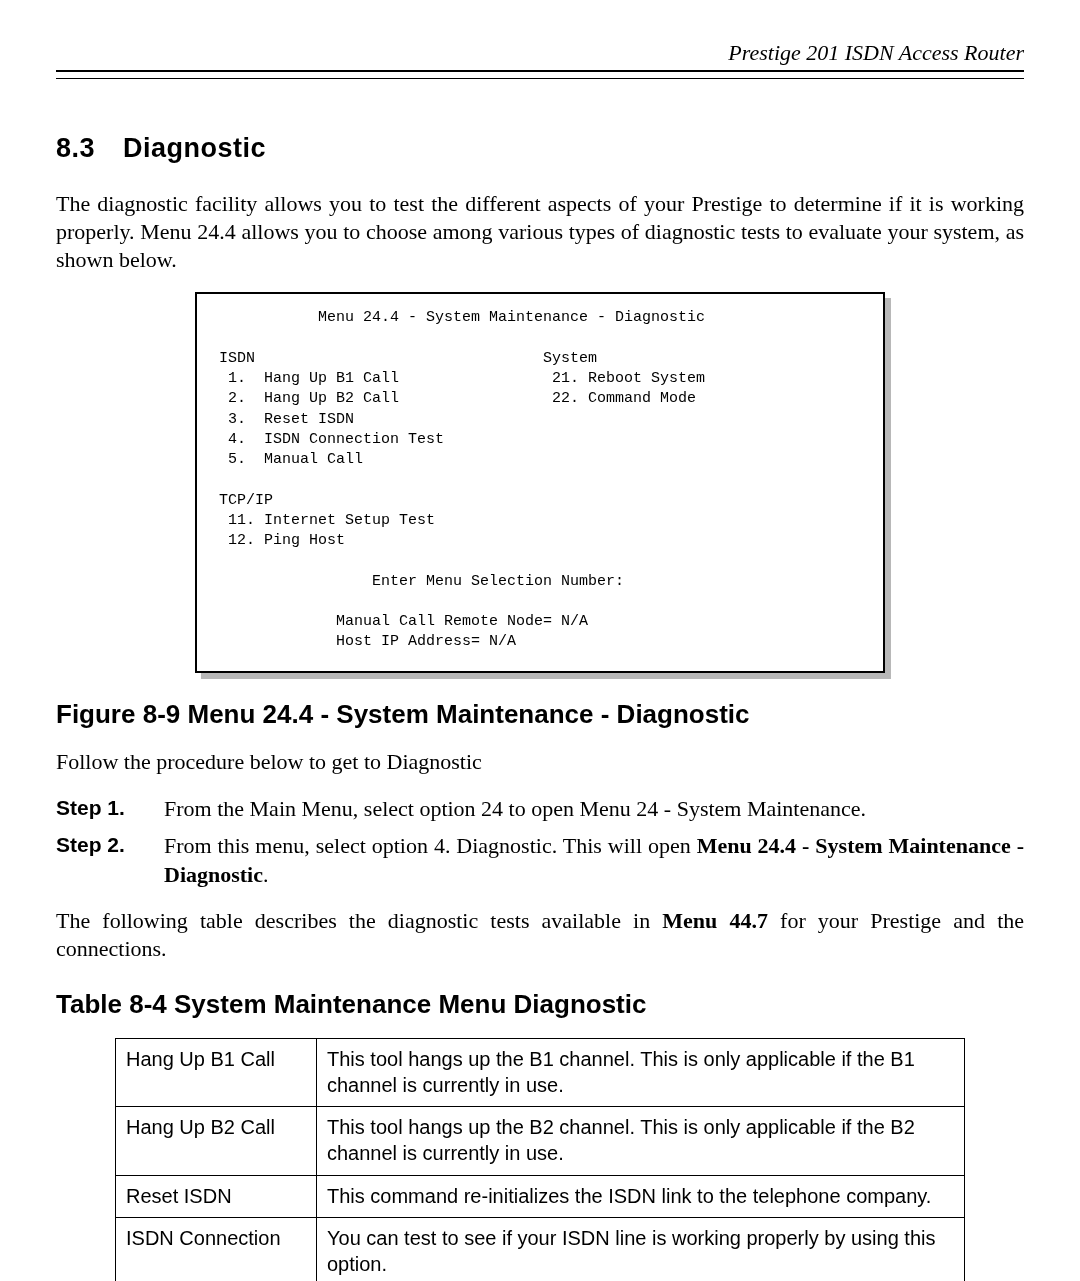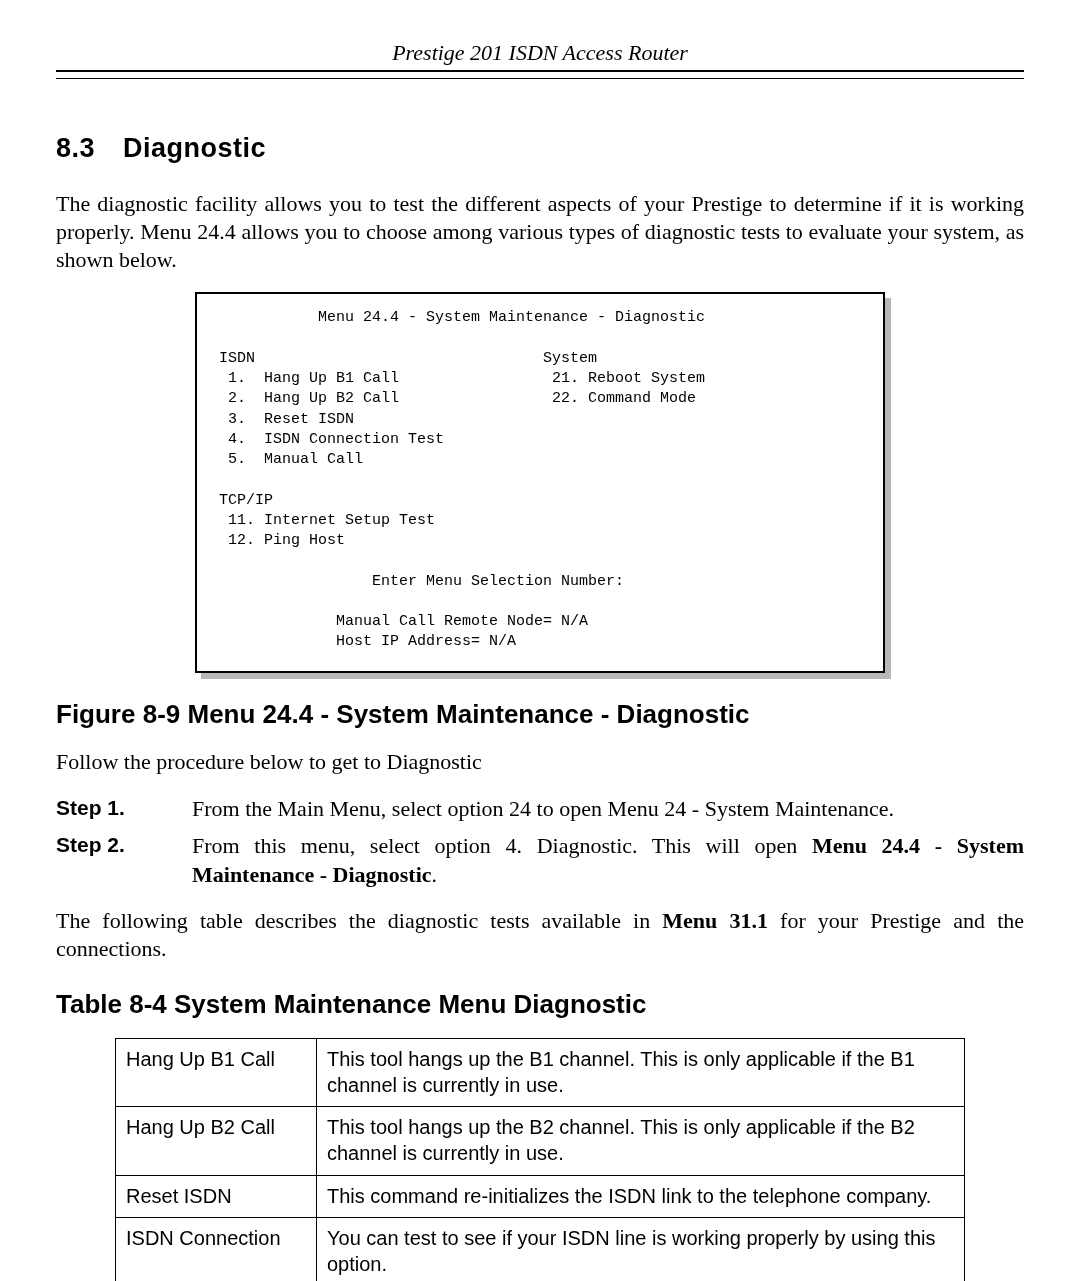--- a/index.html
+++ b/index.html
@@ -6,21 +6,21 @@
   .page{
     width:1080px;
     min-height:1281px;
     box-sizing:border-box;
     padding:40px 56px 30px 56px;
     font-family:"Times New Roman",Times,serif;
     color:#000;
     position:relative;
   }
   .running-head{
-    text-align:center;
+    text-align:right;
     font-style:italic;
     font-size:22px;
     padding-bottom:4px;
   }
   .rule{height:2px;background:#000;margin:0 0 6px 0;}
   .rule.thin{height:1px;}
   h1.section-title{
     font-family:Arial,Helvetica,sans-serif;
     font-weight:bold;
     font-size:27px;
@@ -59,21 +59,20 @@
     font-weight:bold;
     font-size:26px;
     margin:26px 0 18px 0;
   }
   .steps{margin:0 0 18px 0;}
   .step-row{
     display:flex;
     font-size:22px;
     line-height:1.32;
     margin:8px 0;
-    gap:28px;
   }
   .step-label{
     font-family:Arial,Helvetica,sans-serif;
     font-weight:bold;
     width:108px;
     flex:0 0 108px;
     font-size:21px;
   }
   .step-text{flex:1;text-align:justify;}
   .bold{font-weight:bold;}
@@ -141,21 +140,21 @@
     </div>
     <div class="step-row">
       <div class="step-label">Step 2.</div>
       <div class="step-text">
         <span>From this menu, select option 4. Diagnostic. This will open </span><span class="bold">Menu 24.4 - System Maintenance - Diagnostic</span><span>.</span>
       </div>
     </div>
   </div>
 
   <p class="body">
-    <span>The following table describes the diagnostic tests available in </span><span class="bold">Menu 31.1</span><span> for your Prestige and the connections.</span>
+    <span>The following table describes the diagnostic tests available in </span><span class="bold">Menu 44.7</span><span> for your Prestige and the connections.</span>
   </p>
 
   <div class="tbl-caption">Table 8-4 System Maintenance Menu Diagnostic</div>
 
   <table class="diag">
     <tbody>
     <tr>
       <td class="f">Hang Up B1 Call</td>
       <td>This tool hangs up the B1 channel. This is only applicable if the B1 channel is currently in use.</td>
     </tr>

